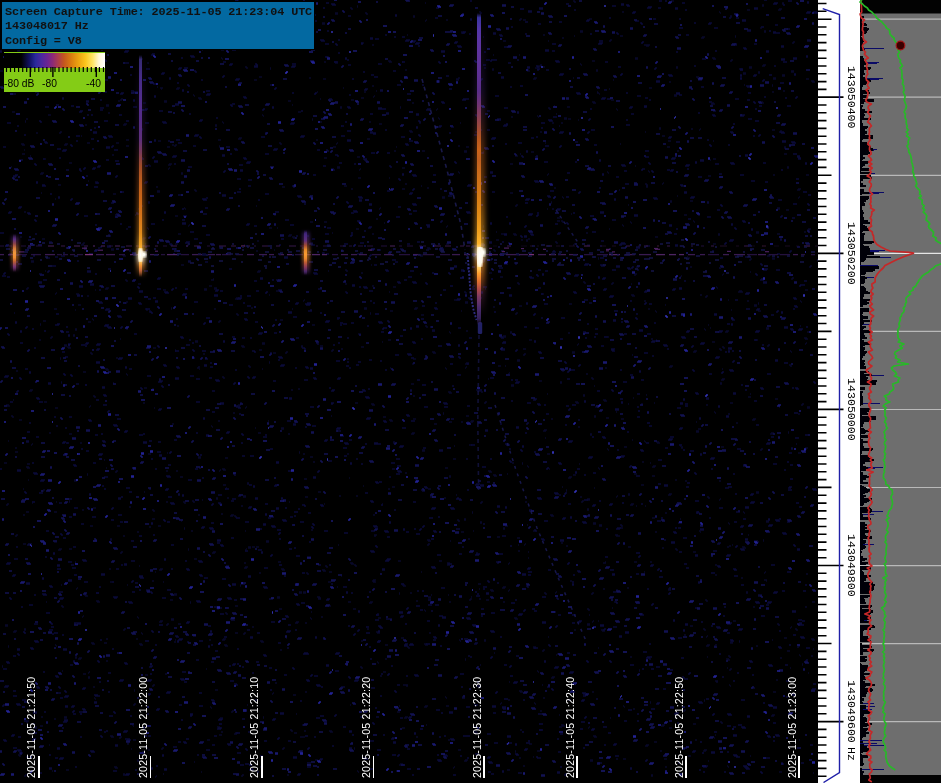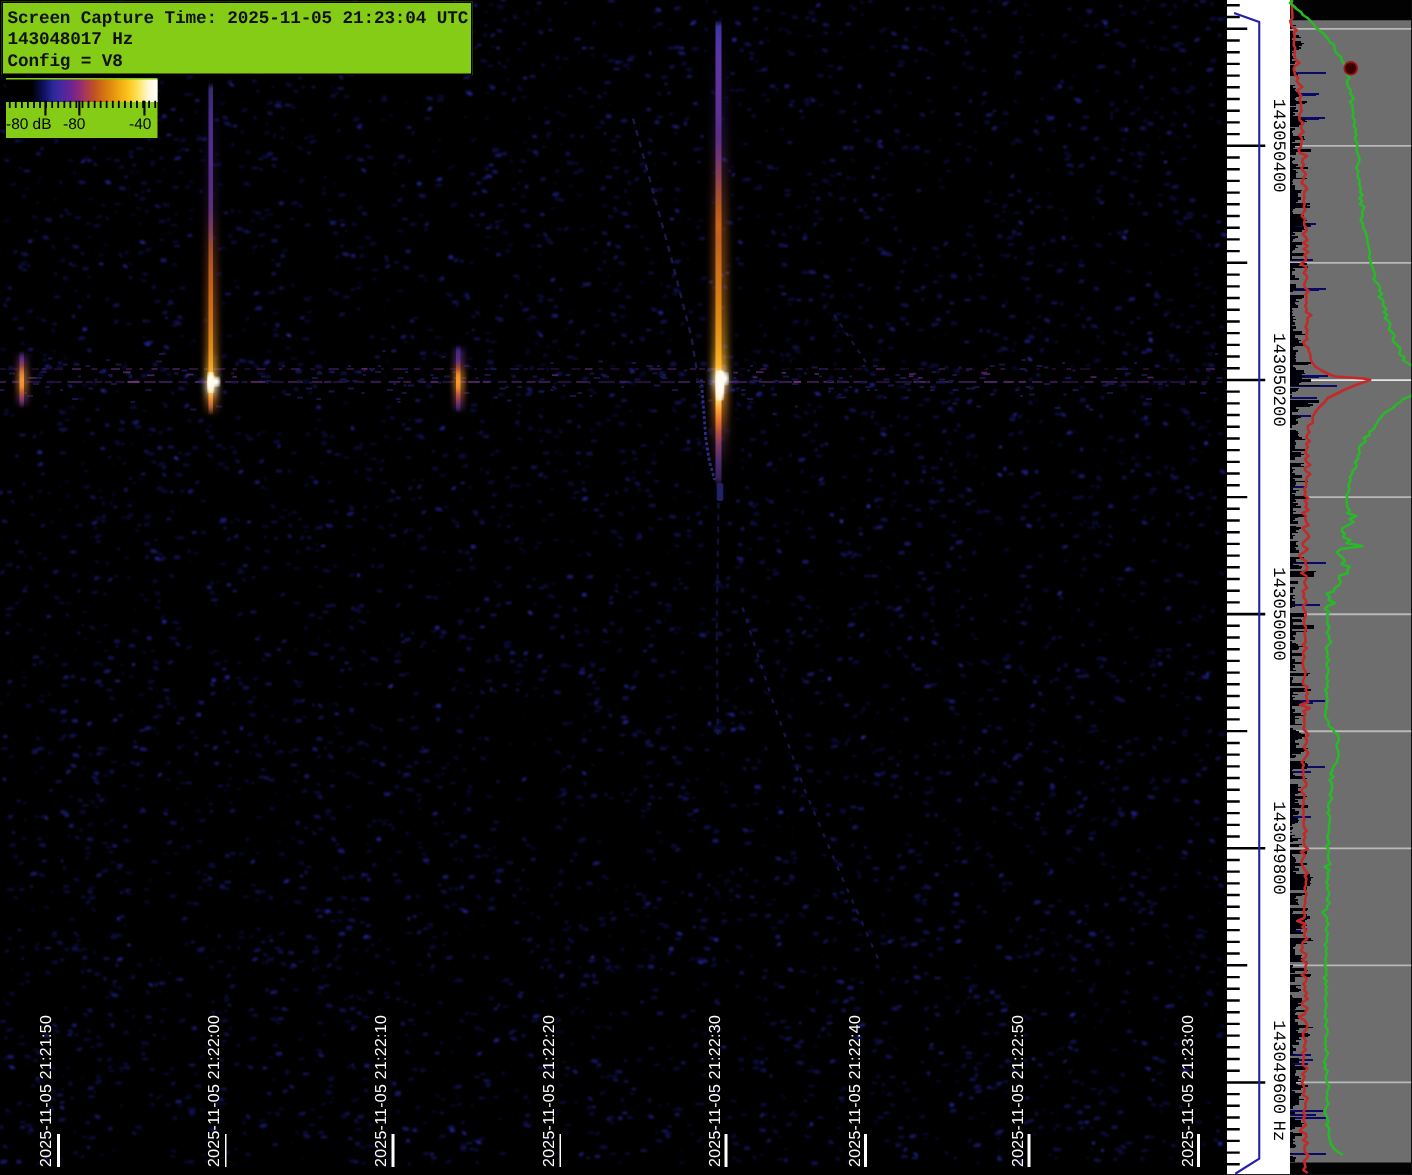--- a/index.html
+++ b/index.html
@@ -1,18 +1,18 @@
 <!DOCTYPE html>
 <html><head><meta charset="utf-8"><style>
  html,body{margin:0;padding:0;background:#000;}
  body{width:941px;height:783px;position:relative;overflow:hidden;font-family:"Liberation Sans",sans-serif;}
  .tl{position:absolute;bottom:5px;transform-origin:0 100%;transform:rotate(-90deg) translateY(100%);
      color:#fff;font-size:10.6px;line-height:13px;white-space:nowrap;letter-spacing:0.2px;}
  .tick{position:absolute;top:756px;width:1.8px;height:22px;background:#fff;}
- .infobox{position:absolute;left:1px;top:1px;width:309px;border:1.5px solid #000;background:#84cc16;
+ .infobox{position:absolute;left:1px;top:1px;width:309px;border:1.5px solid #000;background:#0369a1;
      font-family:"Liberation Mono",monospace;font-weight:bold;font-size:11.8px;line-height:14.6px;
      color:#111;padding:2.5px 0 1px 3px;letter-spacing:-0.1px;}
  .cbar{position:absolute;left:4px;top:51.5px;width:101px;height:40px;background:#84cc16;}
  .grad{position:absolute;left:0;top:1px;width:101px;height:15px;background:linear-gradient(to right,
    #000 0%,#000 17%,#101060 25%,#28289a 31%,#4a28a0 37%,#6c2492 43%,#8c2a78 48%,#aa3a52 53%,
    #c35520 59%,#d87a10 66%,#eda410 74%,#fcc71e 81%,#ffe668 88%,#fff8d8 94%,#fff 100%);}
  .dbl{position:absolute;top:26.5px;left:0;width:101px;color:#000;font-size:10.3px;}
 </style></head><body>
 <div style="position:absolute;left:0;top:0;width:818px;height:783px;background:#000;overflow:hidden;">
 <svg width="818" height="783" style="position:absolute;left:0;top:0;">

